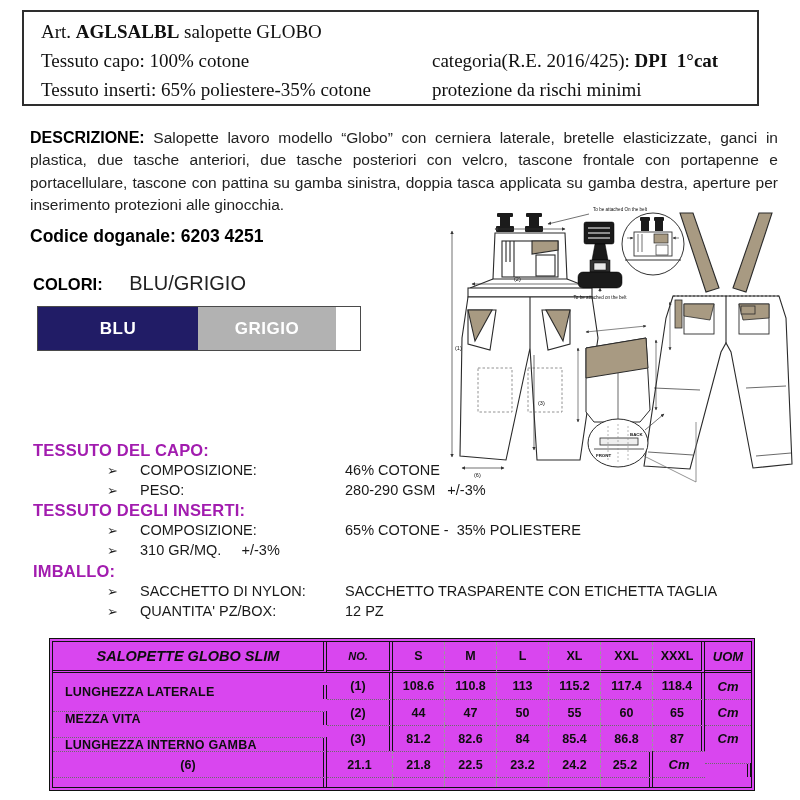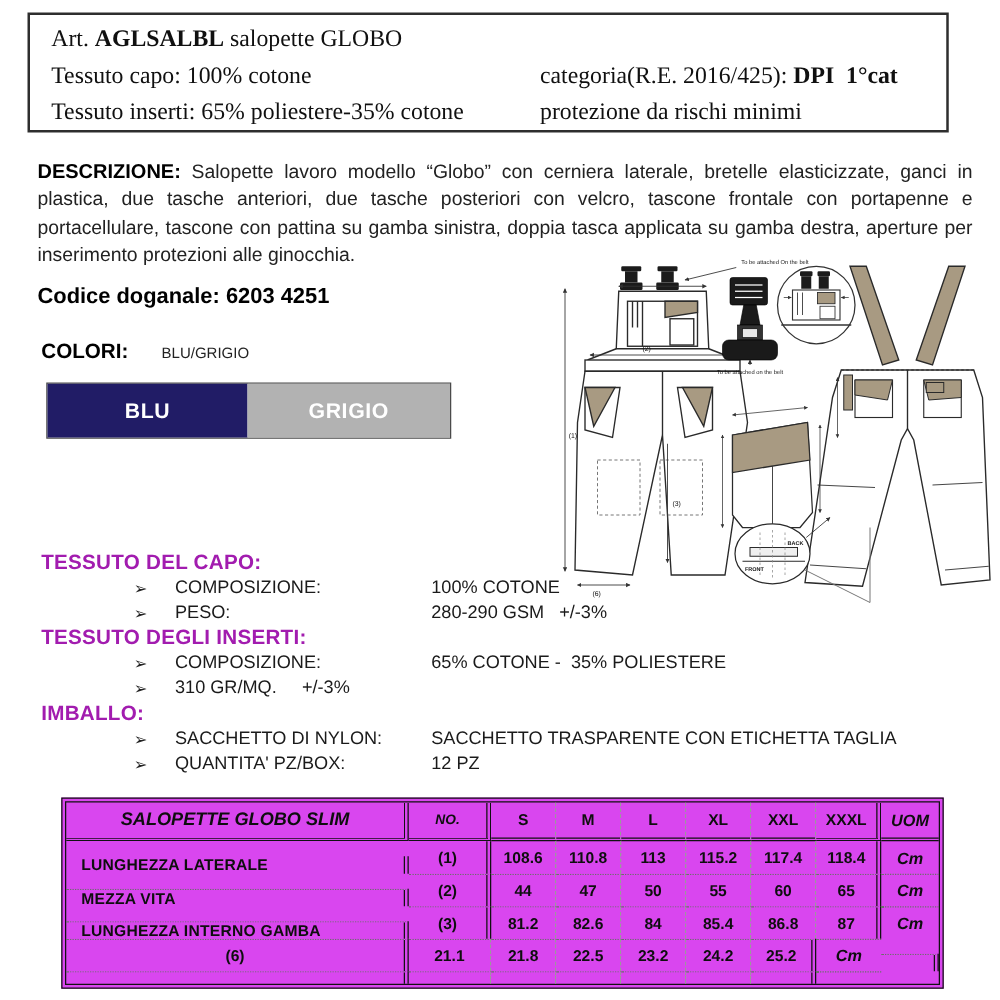--- a/index.html
+++ b/index.html
@@ -23,31 +23,31 @@
   .description{
     position:absolute;left:30px;top:127px;width:748px;
     font-size:15.5px;line-height:22.4px;text-align:justify;color:#222;
   }
   .desc-label{font-weight:bold;font-size:16px;color:#000;}
   .customs{position:absolute;left:30px;top:226px;font-size:17.5px;font-weight:bold;color:#000;}
 
   
   .colori{position:absolute;left:33px;top:272px;font-size:16.5px;}
   .colori .lbl{font-weight:bold;color:#000;}
-  .colori .val{margin-left:22px;font-size:12px;color:#222;}
+  .colori .val{margin-left:22px;font-size:20px;color:#222;}
   .swatches{
     position:absolute;left:37px;top:306px;width:322px;height:43px;
     display:flex;border:1px solid #4a4a4a;box-sizing:content-box;
   }
   .swatch{
     display:flex;align-items:center;justify-content:center;
     color:#ffffff;font-weight:bold;font-size:17px;letter-spacing:.5px;height:100%;
   }
   .swatch.s0{width:160px;}
-  .swatch.s1{width:162px;}
+  .swatch.s1{width:138px;}
 
   
   .specs{position:absolute;left:33px;top:440px;width:730px;}
   .spec-title{font-size:16.5px;font-weight:bold;color:#a21caf;line-height:21px;letter-spacing:.2px;}
   .spec-item{display:flex;line-height:19.7px;font-size:14.5px;color:#1a1a1a;}
   .spec-bullet{margin-left:74px;width:33px;font-size:13px;color:#222;}
   .spec-label{width:205px;}
   .spec-value{white-space:pre;}
 
   
@@ -264,21 +264,21 @@
     <polyline points="196,256 248,282 248,222" stroke="#777" stroke-width=".8"></polyline>
   </g>
 </svg>
 </div>
 
 <div class="specs">
   <div class="spec-title">TESSUTO DEL CAPO:</div>
   <div class="spec-item">
     <span class="spec-bullet">➢</span>
     <span class="spec-label">COMPOSIZIONE:</span>
-    <span class="spec-value">100% COTONE</span>
+    <span class="spec-value">46% COTONE</span>
   </div>
   <div class="spec-item">
     <span class="spec-bullet">➢</span>
     <span class="spec-label">PESO:</span>
     <span class="spec-value">280-290 GSM&nbsp;&nbsp; +/-3%</span>
   </div>
 
   <div class="spec-title">TESSUTO DEGLI INSERTI:</div>
   <div class="spec-item">
     <span class="spec-bullet">➢</span>

